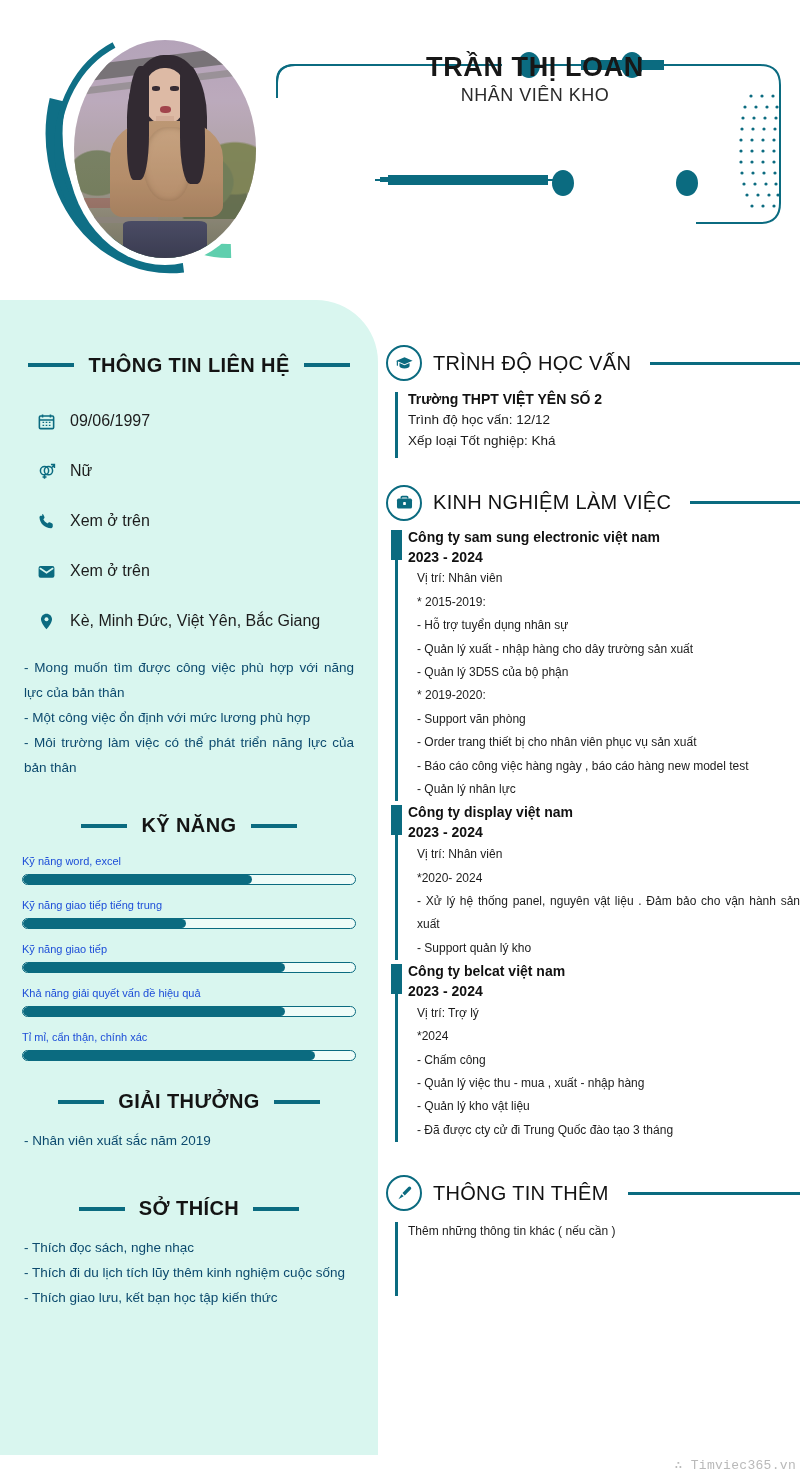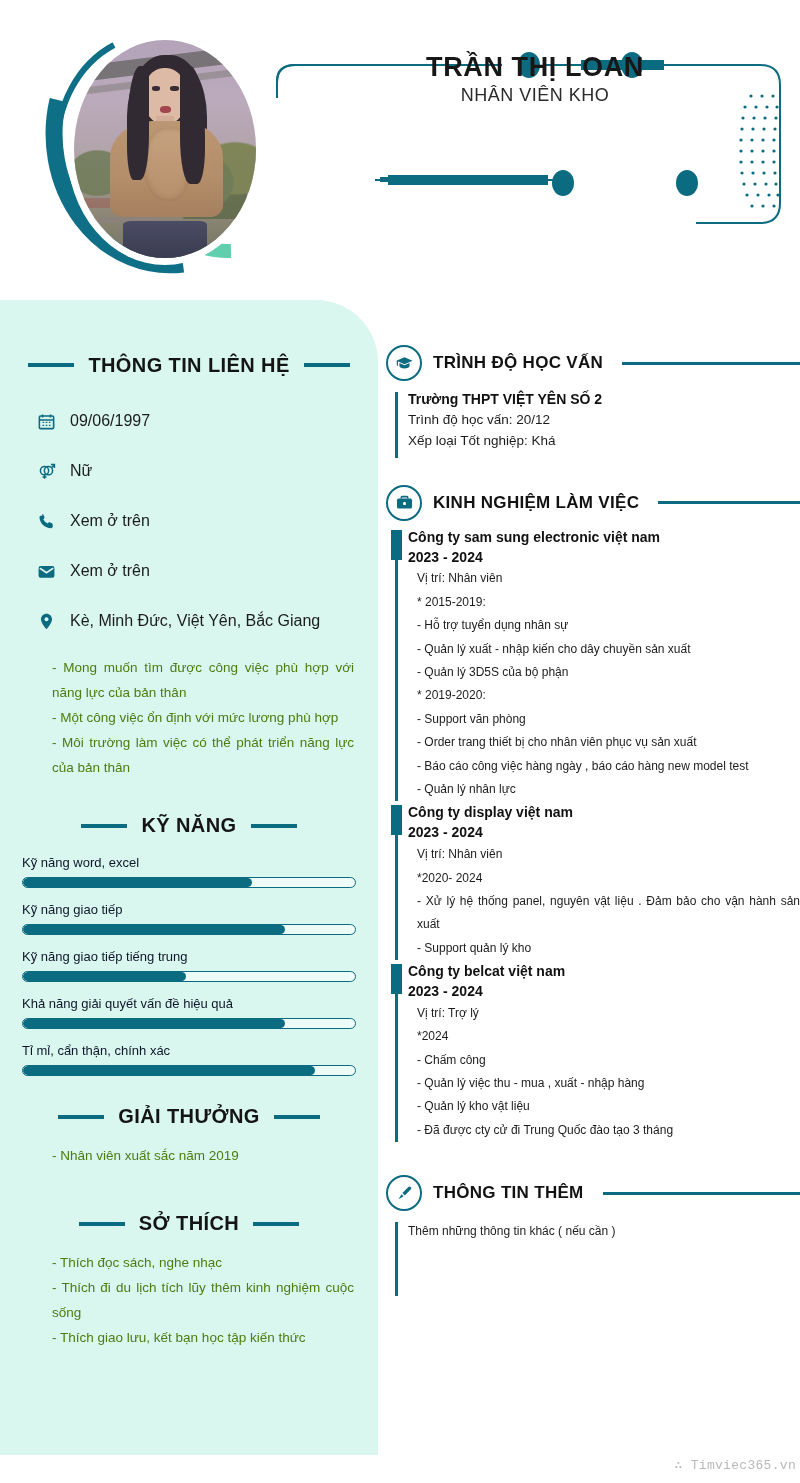--- a/index.html
+++ b/index.html
@@ -202,33 +202,32 @@
   }
   .contact-row .txt {
     font-size: 16px;
     color: #1c1c1c;
   }
 
   .side-body {
     margin-top: 10px;
     font-size: 13.5px;
     line-height: 1.85;
-    color: #4d7c0f;
+    color: #0c4a6e;
     padding: 0 2px;
-    margin-left: 28px;
   }
   .side-body p { margin: 0; }
   .side-body p.just { text-align: justify; }
 
   
   .skills { margin-top: 12px; }
   .skill { margin-bottom: 14px; }
   .skill-label {
-    font-size: 13px;
-    color: #0f172a;
+    font-size: 11px;
+    color: #1d4ed8;
     margin-bottom: 7px;
   }
   .bar {
     position: relative;
     height: 11px;
     border-radius: 6px;
     background: #eefcf8;
     border: 1px solid #0b6b80;
     overflow: hidden;
   }
@@ -255,22 +254,22 @@
   }
   .main-head .badge {
     flex: 0 0 36px;
     width: 36px; height: 36px;
     border-radius: 50%;
     border: 2.5px solid #0b6b80;
     display: flex; align-items: center; justify-content: center;
     color: #0b6b80;
   }
   .main-head h2 {
-    font-size: 17px;
-    font-weight: 700;
+    font-size: 20px;
+    font-weight: 400;
     letter-spacing: .3px;
     color: #121212;
     white-space: nowrap;
   }
   .main-head .rule {
     flex: 1 1 auto;
     height: 3px;
     background: #0b6b80;
     margin-left: 8px;
     min-width: 18px;
@@ -521,29 +520,29 @@
       <span class="rule short"></span>
     </div>
     <div class="skills">
       <div class="skill">
         <div class="skill-label">Kỹ năng word, excel</div>
         <div class="bar">
           <div class="bar-fill" style="width: 69%;"></div>
         </div>
       </div>
       <div class="skill">
+        <div class="skill-label">Kỹ năng giao tiếp tiếng trung</div>
+        <div class="bar">
+          <div class="bar-fill" style="width: 49%;"></div>
+        </div>
+      </div>
+      <div class="skill">
         <div class="skill-label">Kỹ năng giao tiếp</div>
         <div class="bar">
           <div class="bar-fill" style="width: 79%;"></div>
-        </div>
-      </div>
-      <div class="skill">
-        <div class="skill-label">Kỹ năng giao tiếp tiếng trung</div>
-        <div class="bar">
-          <div class="bar-fill" style="width: 49%;"></div>
         </div>
       </div>
       <div class="skill">
         <div class="skill-label">Khả năng giải quyết vấn đề hiệu quả</div>
         <div class="bar">
           <div class="bar-fill" style="width: 79%;"></div>
         </div>
       </div>
       <div class="skill">
         <div class="skill-label">Tỉ mỉ, cẩn thận, chính xác</div>
@@ -582,21 +581,21 @@
           <path d="M12 4 1.8 8.4 12 12.8l10.2-4.4L12 4z"></path>
           <path d="M5.6 11.4v3.8c0 1.9 2.9 3.2 6.4 3.2s6.4-1.3 6.4-3.2v-3.8L12 14.3l-6.4-2.9z"></path>
           <path d="M3 9.2v5" stroke="currentColor" stroke-width="1.5" fill="none" stroke-linecap="round"></path>
         </svg>
       </span>
       <h2>TRÌNH ĐỘ HỌC VẤN</h2>
       <span class="rule"></span>
     </div>
     <div class="entry" style="margin-top:4px;padding-bottom:6px">
       <div class="title">Trường THPT VIỆT YÊN SỐ 2</div>
-      <div class="sub">Trình độ học vấn: 20/12</div>
+      <div class="sub">Trình độ học vấn: 12/12</div>
       <div class="sub">Xếp loại Tốt nghiệp: Khá</div>
     </div>
 
     <div class="main-head" style="margin-top:22px">
       <span class="badge">
         <svg width="19" height="19" viewBox="0 0 24 24" fill="currentColor">
           <path d="M9 3.6h6c1.1 0 2 .9 2 2v1.2h-2V5.6H9v1.2H7V5.6c0-1.1.9-2 2-2z"></path>
           <rect x="2.5" y="7" width="19" height="12.6" rx="2"></rect>
           <rect x="10.3" y="11.4" width="3.4" height="3.6" rx=".6" fill="#ffffff"></rect>
         </svg>
@@ -605,21 +604,21 @@
       <span class="rule"></span>
     </div>
 
     <div class="entry with-marker" style="margin-top:2px">
       <div class="title">Công ty sam sung electronic việt nam</div>
       <div class="title">2023 - 2024</div>
       <div class="lines">
         <p>Vị trí: Nhân viên</p>
         <p>* 2015-2019:</p>
         <p>- Hỗ trợ tuyển dụng nhân sự</p>
-        <p>- Quản lý xuất - nhập kiến cho dây chuyền sản xuất</p>
+        <p>- Quản lý xuất - nhập hàng cho dây trường sản xuất</p>
         <p>- Quản lý 3D5S của bộ phận</p>
         <p>* 2019-2020:</p>
         <p>- Support văn phòng</p>
         <p>- Order trang thiết bị cho nhân viên phục vụ sản xuất</p>
         <p class="just">- Báo cáo công việc hàng ngày , báo cáo hàng new model test</p>
         <p>- Quản lý  nhân lực</p>
       </div>
     </div>
 
     <div class="entry with-marker" style="margin-top:2px">

